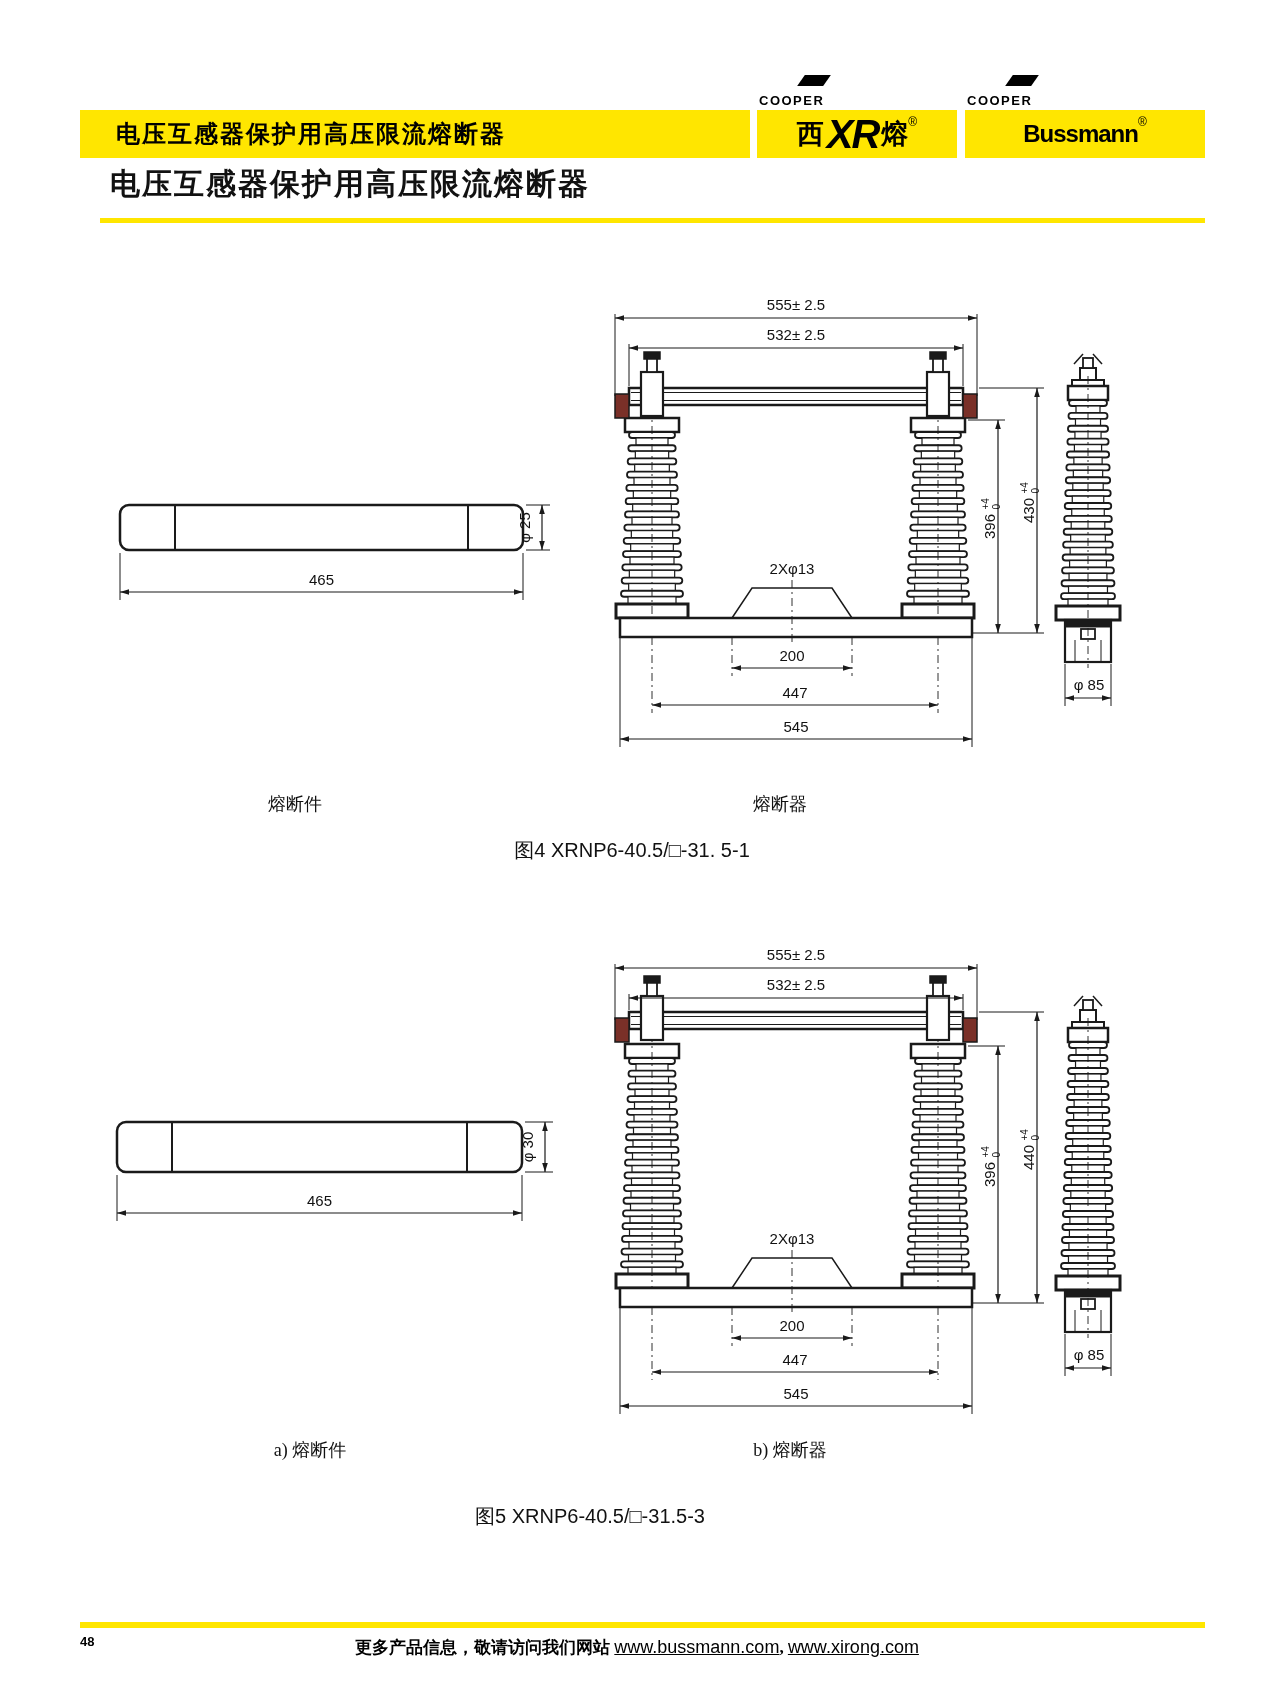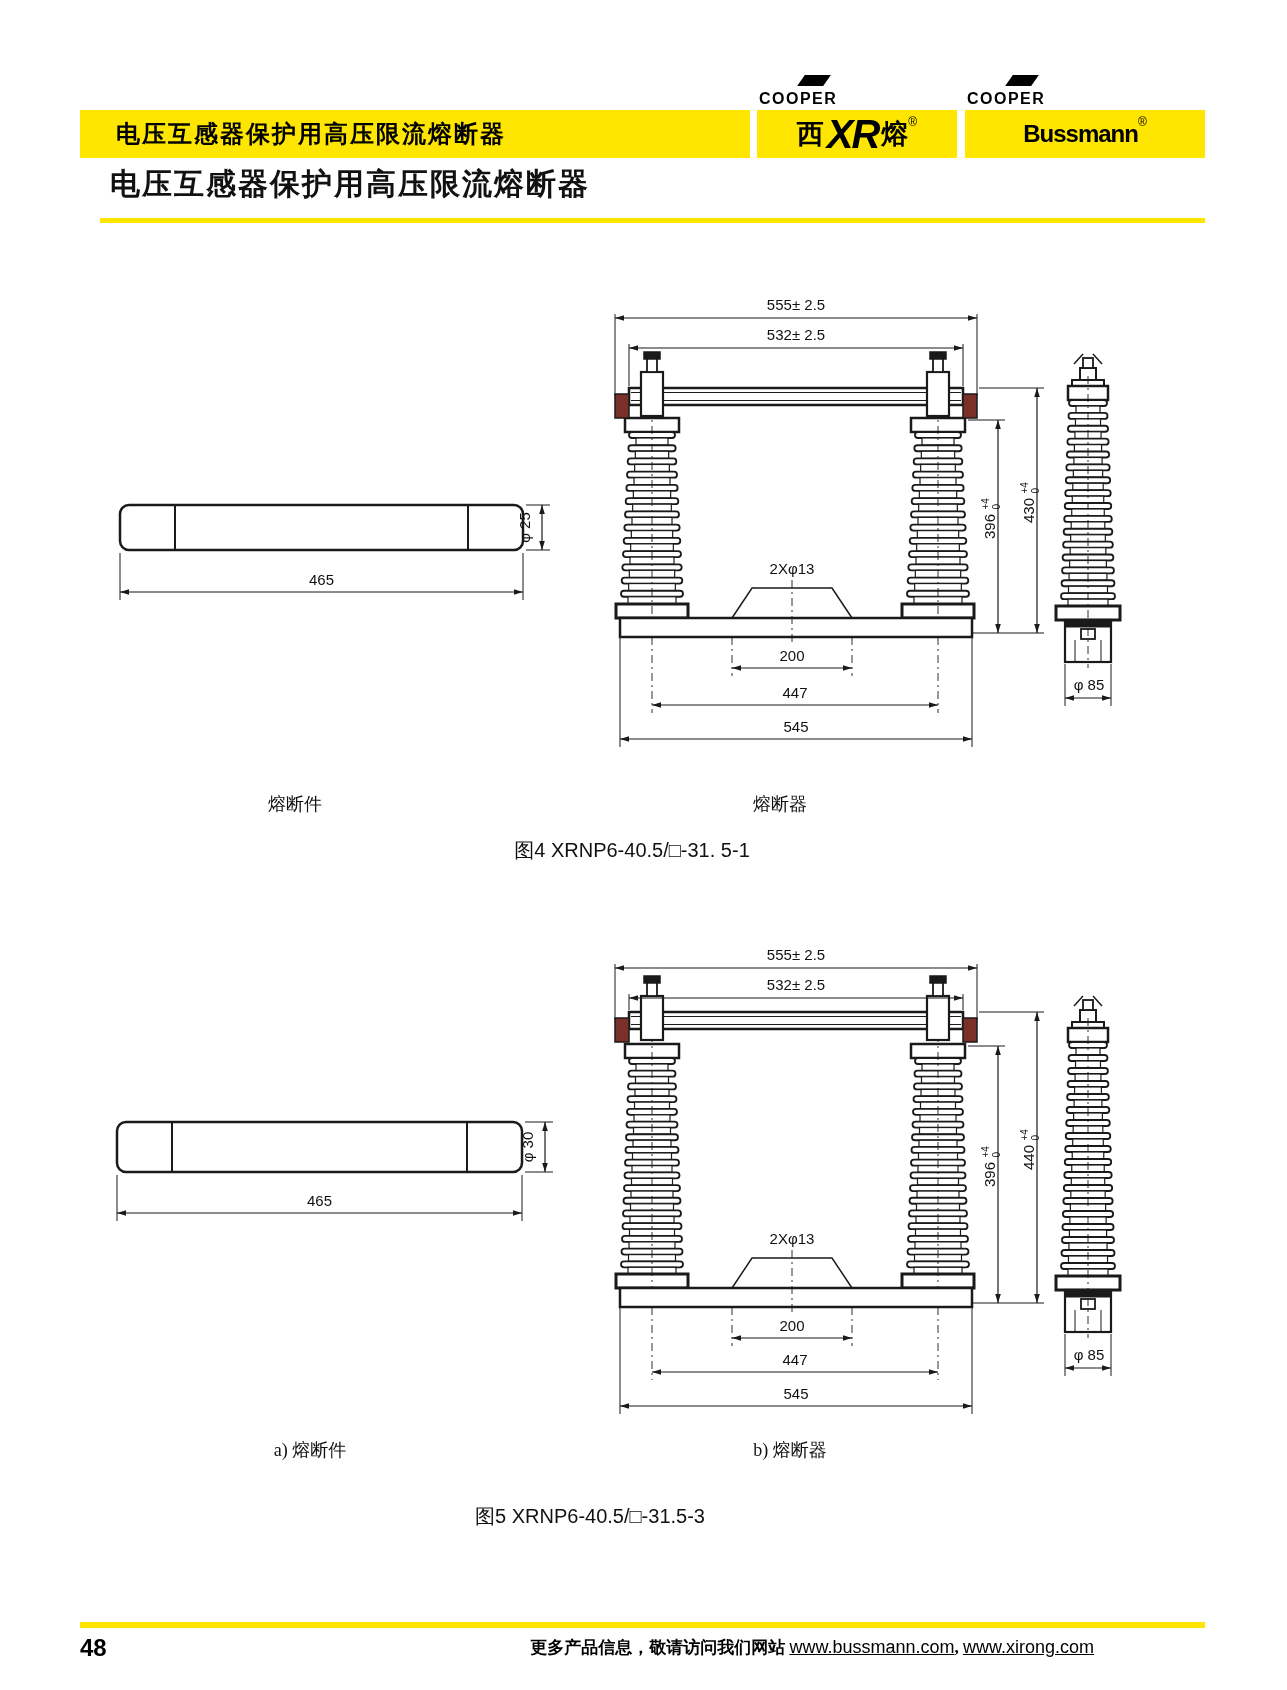--- a/index.html
+++ b/index.html
@@ -7,43 +7,43 @@
         font-family:"Liberation Sans",sans-serif;overflow:hidden}
 
   
   .header-bar{position:absolute;left:80px;top:110px;width:670px;height:48px;background:#FFE600;
               display:flex;align-items:center;padding-left:36px;box-sizing:border-box}
   .header-bar .bar-title{font-size:24px;font-weight:bold;color:#000;letter-spacing:2px;white-space:nowrap}
   .logo-block{position:absolute;top:75px}
   .logo-xr{left:757px;width:200px}
   .logo-buss{left:965px;width:240px}
   .cooper{position:relative;height:35px}
-  .cooper-text{position:absolute;left:2px;bottom:2px;font-size:16px;font-weight:bold;letter-spacing:1.5px;color:#000}
+  .cooper-text{position:absolute;left:2px;bottom:2px;font-size:13px;font-weight:bold;letter-spacing:1.5px;color:#000}
   .cooper-flag{position:absolute;left:44px;top:0;width:26px;height:11px;background:#000;transform:skewX(-35deg)}
   .logo-box{height:48px;background:#FFE600;display:flex;align-items:center;justify-content:center;color:#000}
   .xr-cn{font-size:27px;font-weight:900}
   .xr-mark{font-size:40px;font-weight:900;font-style:italic;letter-spacing:-2px;margin:8px 3px;line-height:40px}
   .reg{font-size:12px;align-self:flex-start;margin-top:5px;font-style:normal}
   .buss-text{font-size:24px;font-weight:900;letter-spacing:-1px}
   .page-title{position:absolute;left:110px;top:164px;margin:0;font-size:30px;font-weight:bold;
               color:#111;letter-spacing:2px;white-space:nowrap}
   .title-rule{position:absolute;left:100px;top:218px;width:1105px;height:5px;background:#FFE600}
 
   
   .fig{position:absolute;left:80px}
   text{fill:#111}
   .dim{font:15px "Liberation Sans",sans-serif}
   .dimtol{font:10px "Liberation Sans",sans-serif}
   .cjk{font:18px "Liberation Serif",serif}
   .cap{font:20px "Liberation Sans",sans-serif}
 
   
   .footer-rule{position:absolute;left:80px;top:1622px;width:1125px;height:6px;background:#FFE600}
-  .page-num{position:absolute;left:80px;top:1634px;font-size:24px;font-weight:bold;color:#000}
-  .footer-text{position:absolute;left:164px;top:1636px;width:930px;text-align:right;white-space:nowrap}
+  .page-num{position:absolute;left:80px;top:1634px;font-size:13px;font-weight:bold;color:#000}
+  .footer-text{position:absolute;left:172px;top:1636px;width:930px;text-align:center;white-space:nowrap}
   .footer-text .cn{font-family:"Liberation Serif",serif;font-size:17px;font-weight:bold;color:#000}
   .footer-text .url{font-family:"Liberation Sans",sans-serif;font-size:18px;color:#000;
                     text-decoration:underline;cursor:pointer}
 </style>
 </head>
 <body>
 
 <div class="page">
 
   <div class="header-bar">

